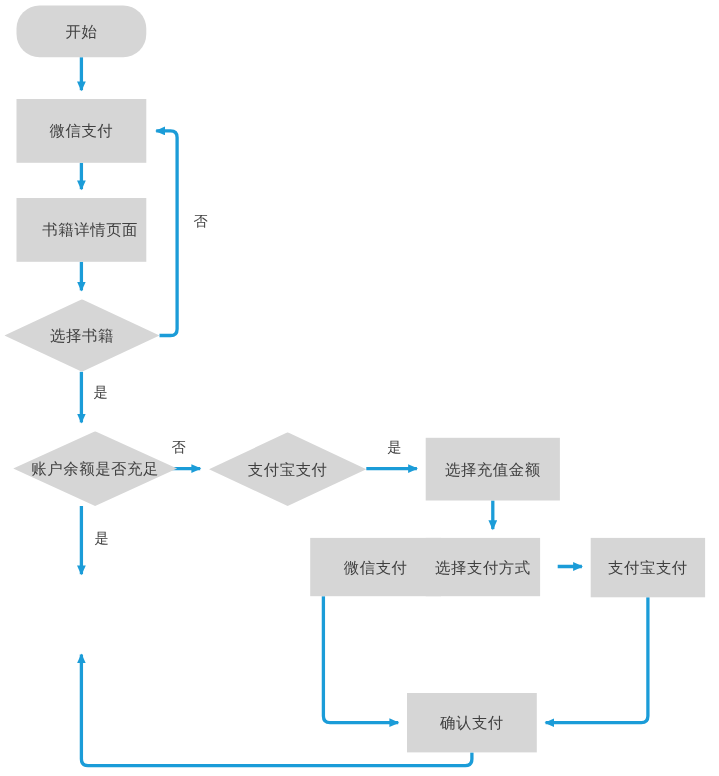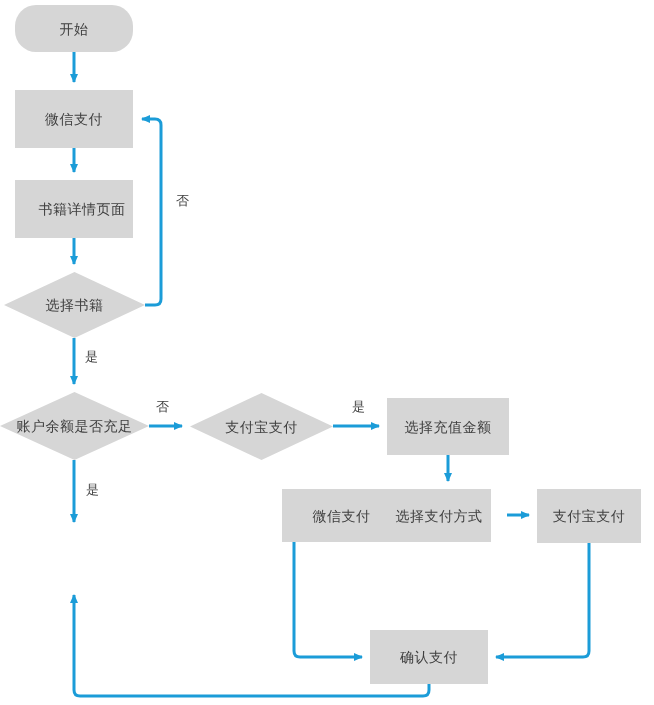--- a/index.html
+++ b/index.html
@@ -119,21 +119,21 @@
     <span class="node-label">书籍详情页面</span>
   </div>
 
   <div class="node node-decision" style="left:4px; top:272px; width:141px; height:66px;">
     <svg class="diamond-shape" viewBox="0 0 141 66" preserveAspectRatio="none">
       <polygon points="70.5,0 141,33 70.5,66 0,33" fill="#d6d6d6"></polygon>
     </svg>
     <span class="node-label">选择书籍</span>
   </div>
 
-  <div class="node node-decision" style="left:0px; top:392px; width:149px; height:68px;">
+  <div class="node node-decision" style="left:12px; top:392px; width:149px; height:68px;">
     <svg class="diamond-shape" viewBox="0 0 149 68" preserveAspectRatio="none">
       <polygon points="74.5,0 149,34 74.5,68 0,34" fill="#d6d6d6"></polygon>
     </svg>
     <span class="node-label">账户余额是否充足</span>
   </div>
 
   <div class="node node-decision" style="left:190px; top:393px; width:143px; height:67px;">
     <svg class="diamond-shape" viewBox="0 0 143 67" preserveAspectRatio="none">
       <polygon points="71.5,0 143,33.5 71.5,67 0,33.5" fill="#d6d6d6"></polygon>
     </svg>

